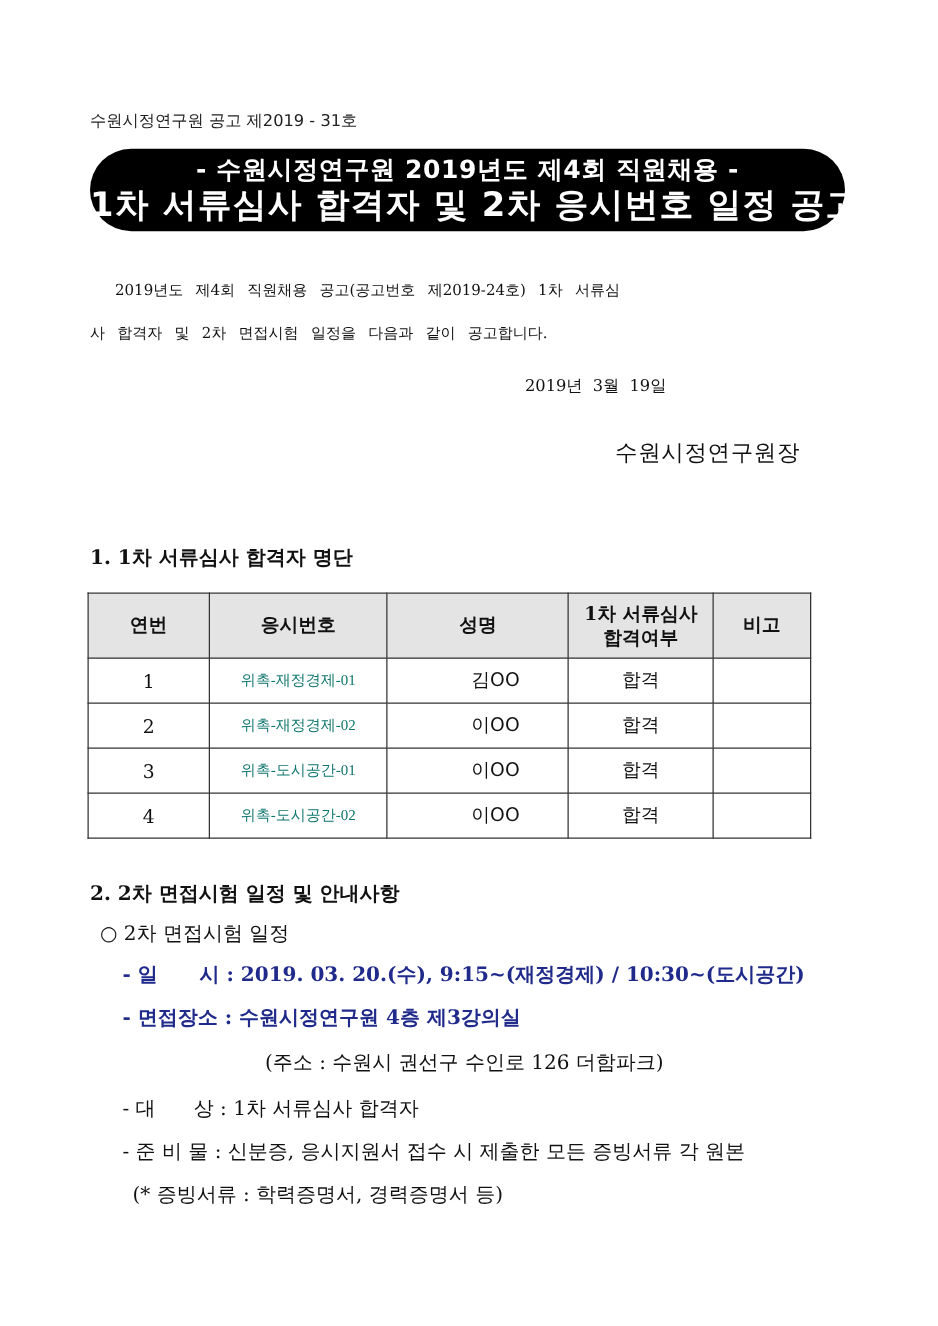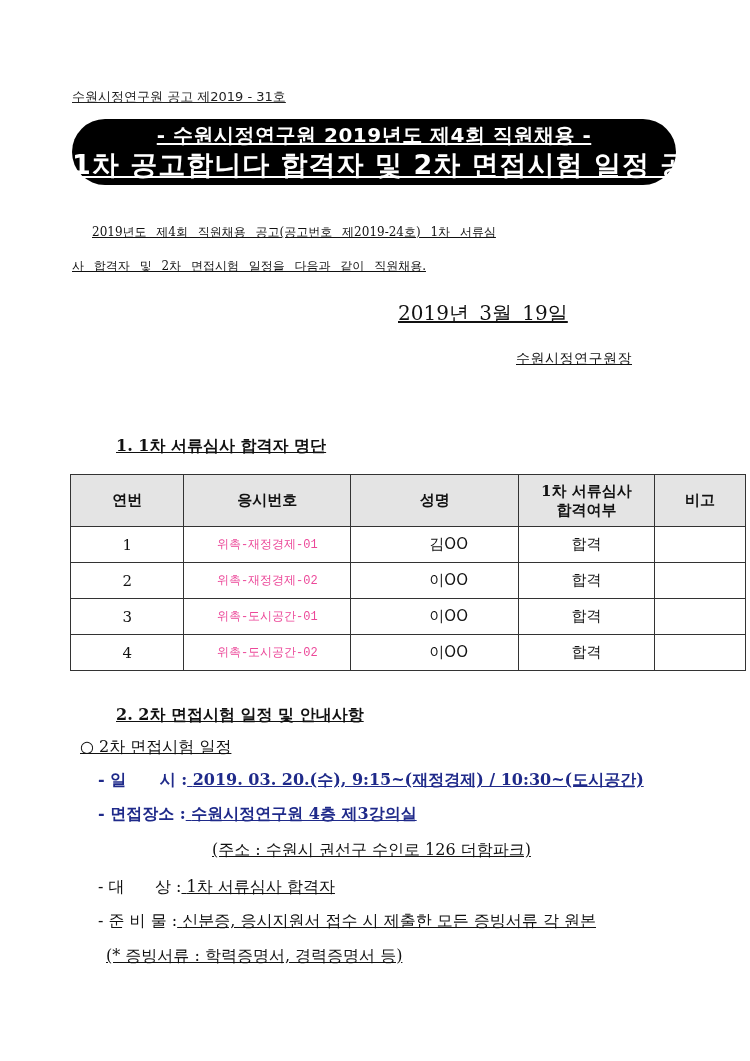--- a/index.html
+++ b/index.html
@@ -1,63 +1,63 @@
 <!DOCTYPE html>
 <html><head>
 <meta charset="utf-8">
 <style>
   html, body { margin: 0; padding: 0; background: #ffffff; }
   body { width: 750px; height: 1061px; position: relative; overflow: hidden;
          font-family: "DejaVu Serif", "Liberation Serif", serif; color: #111; }
-  .abs { position: absolute; white-space: nowrap; text-decoration: underline; }
+  .abs { position: absolute; white-space: nowrap; }
   .doc-number { left: 72px; top: 88px; font-size: 13px; font-family: "DejaVu Sans", sans-serif; color:#222; }
   .banner { left: 72px; top: 119px; width: 604px; height: 66px; background: #000;
             border-radius: 33px; color: #fff; text-align: center;
             font-family: "DejaVu Sans", "Liberation Sans", sans-serif; }
   .banner .sub { font-size: 20px; line-height: 26px; padding-top: 3px; font-weight: bold; letter-spacing: 0.5px; text-align: center; }
   .banner .main { font-size: 27px; line-height: 34px; font-weight: bold; letter-spacing: 1px; }
   .body-text { left: 72px; top: 215px; width: 606px; font-size: 12px; line-height: 34px; white-space: normal;
                text-align: justify; word-spacing: 6px; }
   .body-text .l1 { text-indent: 20px; }
-  .date { left: 398px; top: 300px; font-size: 20px; word-spacing: 4px; }
-  .org { left: 516px; top: 350px; font-size: 14px; font-family: "DejaVu Sans", sans-serif; letter-spacing: 0.5px; text-align: right; }
-  .sec-title { font-size: 16px; font-weight: bold; margin-left: 44px; }
+  .date { left: 420px; top: 300px; font-size: 13px; word-spacing: 4px; }
+  .org { left: 492px; top: 350px; font-size: 18px; font-family: "DejaVu Sans", sans-serif; letter-spacing: 0.5px; text-align: right; }
+  .sec-title { font-size: 16px; font-weight: bold; }
   .sec1 { left: 72px; top: 436px; }
   .sec2 { left: 72px; top: 705px; text-align: right; }
-  table.results { position: absolute; left: 70px; top: 474px; width: 676px; border-collapse: collapse;
+  table.results { position: absolute; left: 70px; top: 474px; width: 579px; border-collapse: collapse;
                   font-size: 15px; }
   table.results th, table.results td { border: 1px solid #333; text-align: center; padding: 0; }
   table.results th { background: #e4e4e4; height: 51px; font-weight: bold; font-size: 15px; line-height: 19px; }
   table.results td { height: 35px; }
-  table.results td.appno { font-size: 12px; font-family: Liberation Mono, monospace; color:#ec4899; }
+  table.results td.appno { font-size: 12px; font-family: Liberation Serif, serif; color:#0f766e; }
   table.results td.name { font-family: "DejaVu Sans", sans-serif; font-size: 15px; padding-left: 28px; }
   .item { font-size: 16px; }
   .circ { left: 80px; top: 737px; }
   .blue { color: #1f2a8a; font-weight: bold; }
   .l-date { left: 98px; top: 770px; }
   .l-place { left: 98px; top: 804px; }
   .l-addr { left: 212px; top: 840px; }
   .l-target { left: 98px; top: 877px; }
   .l-prep { left: 98px; top: 911px; }
   .l-note { left: 106px; top: 946px; }
   .lbl { display: inline-block; }
 </style>
 </head>
 <body>
 
 <div class="abs doc-number">수원시정연구원 공고 제2019 - 31호</div>
 
 <div class="abs banner">
   <div class="sub">- 수원시정연구원 2019년도 제4회 직원채용 -</div>
-  <div class="main">1차 공고합니다 합격자 및 2차 면접시험 일정 공고</div>
+  <div class="main">1차 서류심사 합격자 및 2차 응시번호 일정 공고</div>
 </div>
 
 <div class="abs body-text">
   <div class="l1">2019년도 제4회 직원채용 공고(공고번호 제2019-24호) 1차 서류심</div>
-  <div>사 합격자 및 2차 면접시험 일정을 다음과 같이 직원채용.</div>
+  <div>사 합격자 및 2차 면접시험 일정을 다음과 같이 공고합니다.</div>
 </div>
 
 <div class="abs date">2019년  3월 19일</div>
 <div class="abs org">수원시정연구원장</div>
 
 <div class="abs sec-title sec1">1. 1차 서류심사 합격자 명단</div>
 
 <table class="results">
   <colgroup>
     <col style="width:102px">

